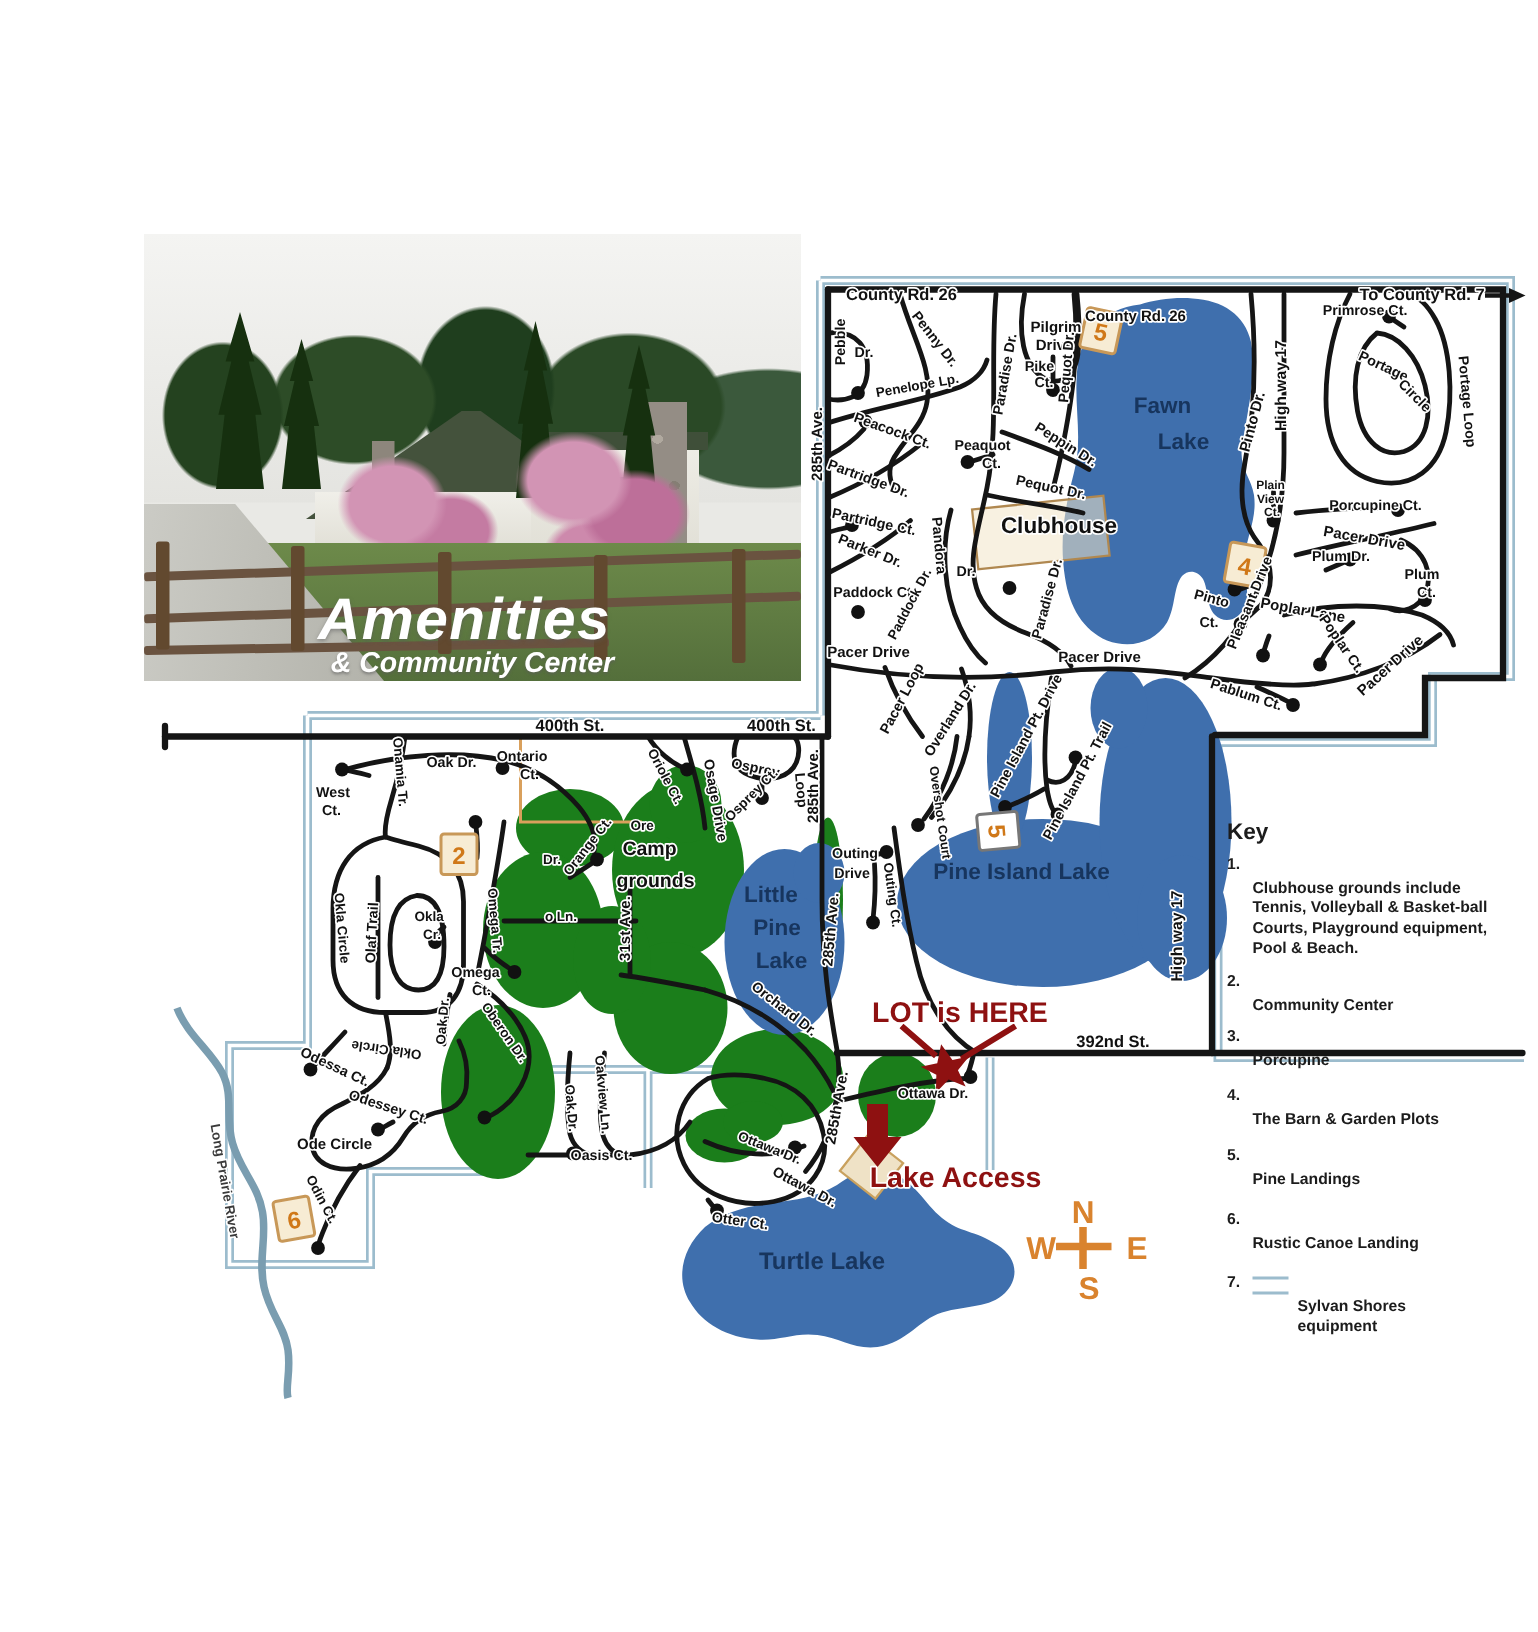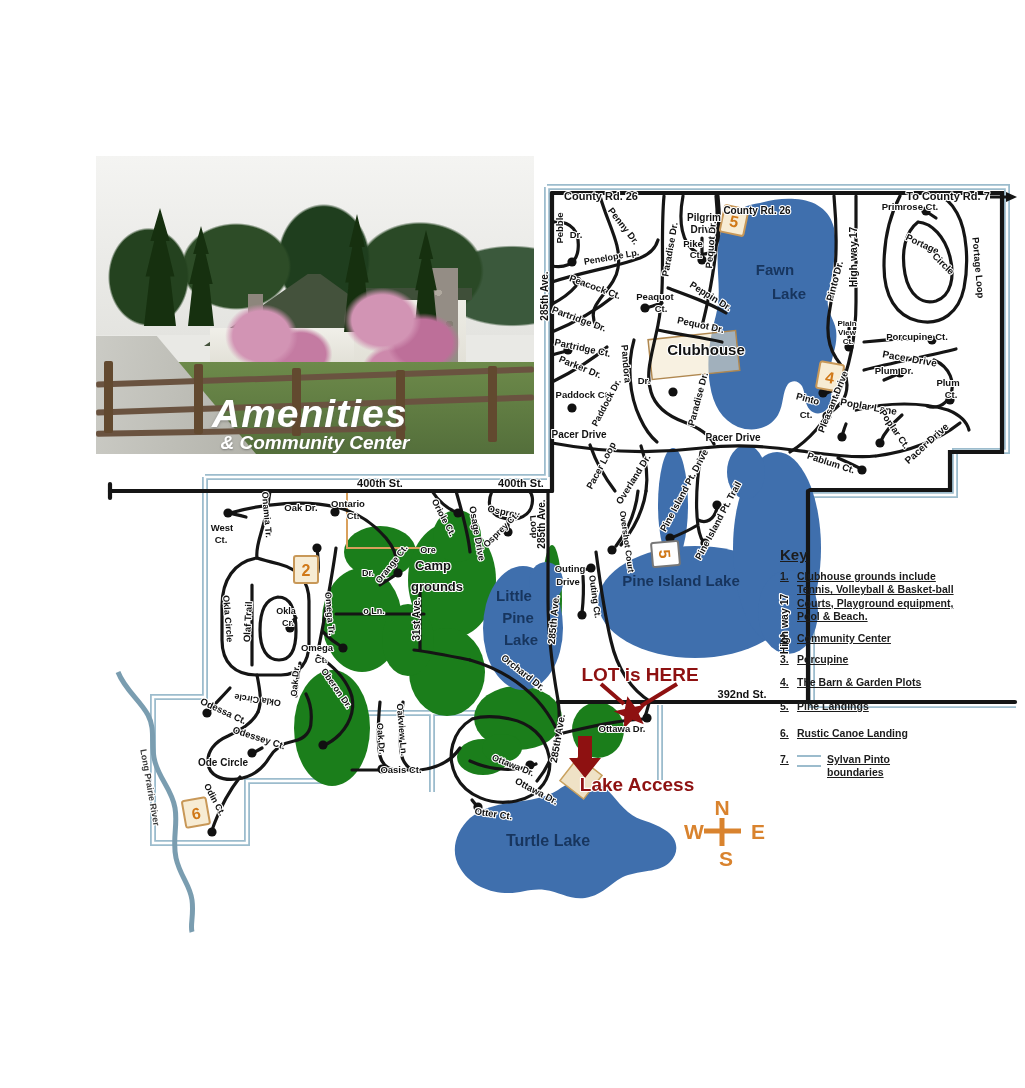--- a/index.html
+++ b/index.html
@@ -44,25 +44,25 @@
   .p-lawn{left:0;bottom:0;width:100%;height:92px;background:linear-gradient(#6d8a4a,#546f3b);}
   .p-path{left:0;bottom:0;width:160px;height:118px;background:linear-gradient(100deg,#cbcbc5,#b2b2aa);
       clip-path:polygon(0 0,38% 0,100% 100%,0 100%);}
   .p-rail{background:#6a5340;height:6px;border-radius:2px;}
   .p-post{background:#62492f;width:9px;border-radius:2px;}
   .p-title{left:116px;top:190px;color:#fff;font:italic 800 39px/1 "Liberation Sans",sans-serif;
       letter-spacing:1px;text-shadow:0 1px 3px rgba(90,90,90,.55);margin-top:48px;}
   .p-sub{left:0;width:100%;text-align:center;color:#fff;font:italic 700 19px/1.15 "Liberation Sans",sans-serif;
       text-shadow:0 1px 2px rgba(90,90,90,.6);}
   
-  #key{position:absolute;left:780px;top:546px;width:190px;color:#1c1c1c;text-decoration:underline;}
+  #key{position:absolute;left:818px;top:546px;width:190px;color:#1c1c1c;}
   #key .k-title{font-size:15px;font-weight:800;margin-bottom:7px;}
   .krow{display:flex;font-size:10.5px;font-weight:700;line-height:1.28;}
   .knum{width:17px;flex:0 0 17px;}
-  .ktext{flex:1;}
+  .ktext{flex:1;margin-top:16px;}
   .swatch{display:inline-block;width:24px;height:8px;border-top:2.5px solid var(--boundary);
       border-bottom:2.5px solid var(--boundary);margin:2px 6px 0 0;flex:0 0 24px;}
 </style>
 </head>
 <body>
 
 <div id="canvas">
 
   <svg id="map-svg" width="1025" height="1088" viewBox="0 0 1025 1088">
 
@@ -472,17 +472,17 @@
       <span class="knum">5.</span>
       <span class="ktext">Pine Landings</span>
     </div>
     <div class="krow" style="margin-bottom:13px;">
       <span class="knum">6.</span>
       <span class="ktext">Rustic Canoe Landing</span>
     </div>
     <div class="krow">
       <span class="knum">7.</span>
       <span class="swatch"></span>
-      <span class="ktext" style="max-width:96px;">Sylvan Pinto boundaries</span>
+      <span class="ktext" style="max-width:96px;">Sylvan Shores equipment</span>
     </div>
   </div>
 
 </div>
 
 </body></html>

